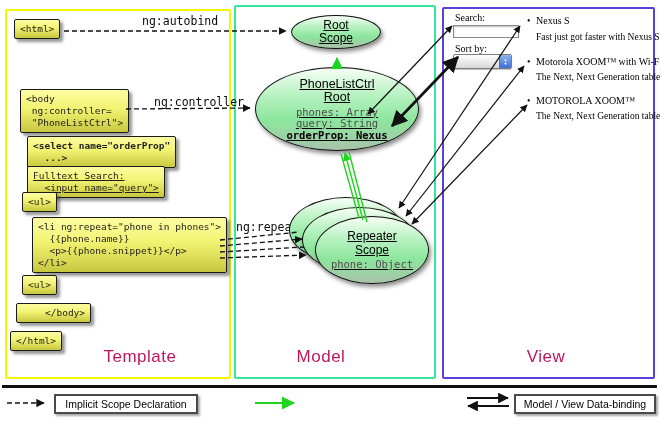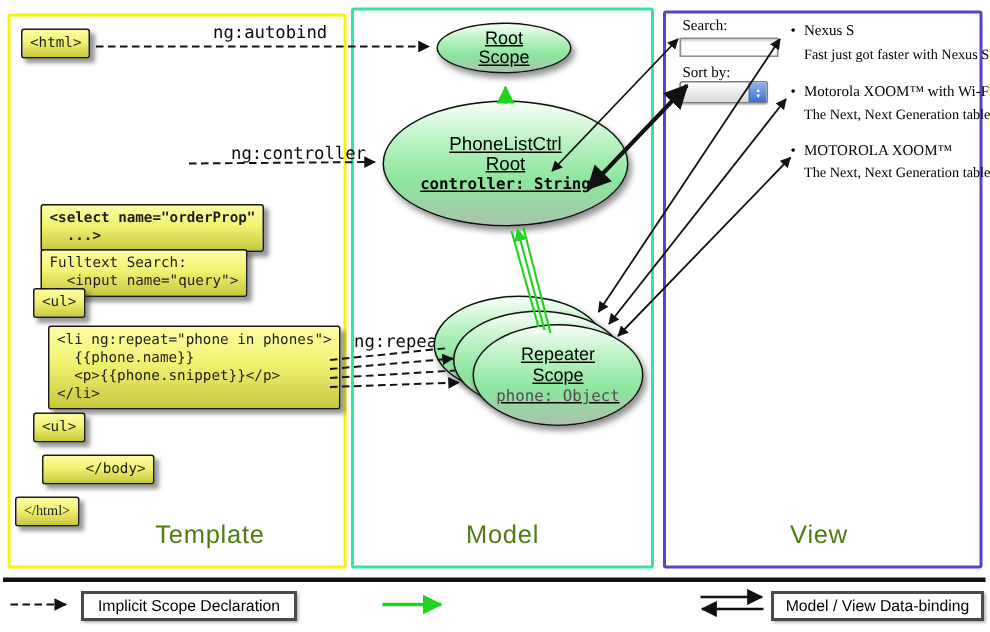--- a/index.html
+++ b/index.html
@@ -3,21 +3,21 @@
 <meta charset="utf-8">
 <style>
   html,body{margin:0;padding:0;background:#fff;}
   #canvas{position:relative;width:660px;height:421px;background:#fff;overflow:hidden;
           font-family:"Liberation Sans",sans-serif;}
   .panel{position:absolute;background:transparent;border-radius:2px;}
   #template-panel{left:5px;top:9px;width:222px;height:366px;border:2px solid #f6f600;}
   #model-panel{left:234px;top:5px;width:198px;height:370px;border:2px solid #35e79c;}
   #view-panel{left:442px;top:7px;width:209px;height:368px;border:2px solid #5b3fd9;}
   .coltitle{position:absolute;width:110px;text-align:center;font:17px/20px "Liberation Sans",sans-serif;
-            letter-spacing:.5px;color:#4d7c0f;top:347px;}
+            letter-spacing:.5px;color:#be185d;top:347px;}
   .codebox{position:absolute;font:9.5px/12px "DejaVu Sans Mono",monospace;white-space:pre;color:#1d1d1d;
            background:linear-gradient(180deg,#fdfda2 0%,#f2f272 45%,#c7c73f 100%);
            border:1.6px solid #1a1a1a;border-radius:2px;padding:3px 5px;
            box-shadow:3px 3px 3px rgba(50,50,50,.5);}
   .codebox.bold{font-weight:bold;}
   .nglabel{position:absolute;font:11.5px "DejaVu Sans Mono",monospace;color:#0a0a0a;}
   .ellipse{position:absolute;border:1.7px solid #101010;border-radius:50%;
            background:linear-gradient(180deg,#f1fdf1 4%,#bcf3c5 30%,#8ce69d 64%,#a8c3aa 100%);
            box-shadow:2px 3px 4px rgba(0,0,0,.45);
            display:flex;flex-direction:column;align-items:center;justify-content:center;text-align:center;text-decoration:underline;}
@@ -49,50 +49,55 @@
 </head>
 <body>
 
 <div id="canvas">
 
   <div class="panel" id="template-panel"></div>
   <div class="panel" id="model-panel"></div>
   <div class="panel" id="view-panel"></div>
 
   <div class="coltitle content" style="left:85px;">Template</div>
-  <div class="coltitle content" style="left:280px;">Model</div>
+  <div class="coltitle content" style="left:266px;">Model</div>
   <div class="coltitle content" style="left:491px;">View</div>
 
   <div class="codebox content" style="left:14px;top:19px;">&lt;html&gt;</div>
+  <div class="codebox content" style="left:20px;top:89px;">&lt;body
+ ng:controller=
+ "PhoneListCtrl"&gt;</div>
   <div class="codebox bold content" style="left:27px;top:136px;">&lt;select name="orderProp"
   ...&gt;</div>
-  <div class="codebox content" style="left:27px;top:166px;">Fulltext Search:
+  <div class="codebox content" style="left:27px;top:166px;text-decoration:underline;">Fulltext Search:
   &lt;input name="query"&gt;</div>
   <div class="codebox content" style="left:22px;top:192px;">&lt;ul&gt;</div>
   <div class="codebox content" style="left:32px;top:217px;">&lt;li ng:repeat="phone in phones"&gt;
   {{phone.name}}
   &lt;p&gt;{{phone.snippet}}&lt;/p&gt;
 &lt;/li&gt;</div>
   <div class="codebox content" style="left:22px;top:275px;">&lt;ul&gt;</div>
-  <div class="codebox content" style="left:28px;top:303px;padding-left:28px;">&lt;/body&gt;</div>
-  <div class="codebox content" style="left:10px;top:331px;font-family:Liberation Serif, serif;">&lt;/html&gt;</div>
+  <div class="codebox content" style="left:16px;top:303px;padding-left:28px;">&lt;/body&gt;</div>
+  <div class="codebox content" style="left:10px;top:331px;">&lt;/html&gt;</div>
 
   <div class="nglabel content" style="left:142px;top:14px;">ng:autobind</div>
   <div class="nglabel content" style="left:134px;top:95px;padding-left:20px;">ng:controller</div>
   <div class="nglabel content" style="left:236px;top:220px;">ng:repeat</div>
 
   <div class="ellipse content" style="left:291px;top:15px;width:88px;height:32px;">
     <div class="scope-title">Root
 Scope</div>
   </div>
 
   <div class="ellipse content" style="left:255px;top:67px;width:162px;height:82px;">
     <div class="scope-title big">PhoneListCtrl
 Root</div>
-    <div class="scope-props-bold">controller: String</div>
+    <div class="scope-props">phones: Array
+query: String</div>
+    <div class="scope-props-bold">orderProp: Nexus</div>
   </div>
 
   <div class="ellipse content" style="left:289px;top:197px;width:112px;height:64px;"></div>
   <div class="ellipse content" style="left:302px;top:207px;width:112px;height:64px;"></div>
   <div class="ellipse content" style="left:315px;top:216px;width:112px;height:66px;">
     <div class="scope-title">Repeater
 Scope</div>
     <div class="scope-props">phone: Object</div>
   </div>
 

